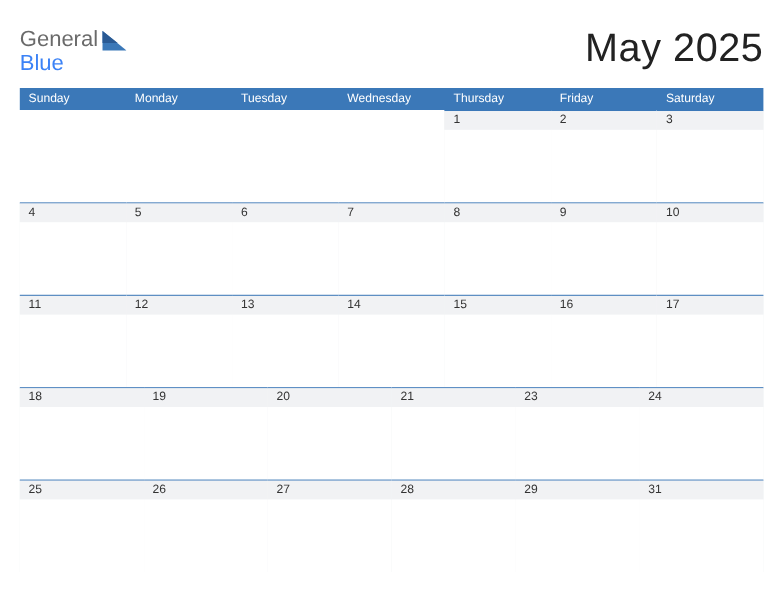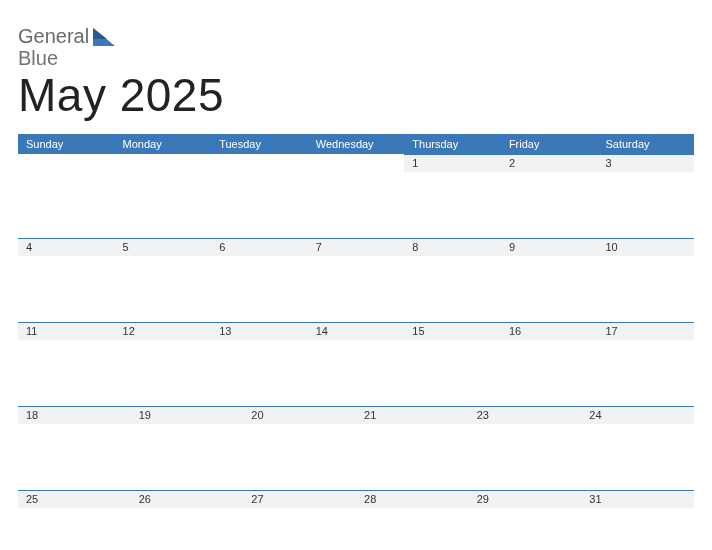--- a/index.html
+++ b/index.html
@@ -9,43 +9,42 @@
     background: #fff;
     font-family: Arial, Helvetica, sans-serif;
     color: #333;
     padding: 22px 18px;
   }
   .header {
     display: flex;
     justify-content: space-between;
     align-items: flex-start;
     margin-bottom: 12px;
-    flex-direction: column;
   }
   .logo {
     display: flex;
     align-items: flex-start;
     gap: 2px;
     padding-top: 4px;
   }
   .logo-text {
     font-size: 20px;
     font-weight: 400;
     line-height: 1;
   }
   .logo-text .g1 { color: #6a6a6a; }
-  .logo-text .g2 { color: #737373; font-weight: 500; display:block; margin-top:2px; }
+  .logo-text .g2 { color: #3b82f6; font-weight: 500; display:block; margin-top:2px; }
   .logo-mark {
     width: 22px;
     height: 20px;
     margin-left: 2px;
     margin-top: 2px;
   }
   .title {
-    font-size: 46px;
+    font-size: 36px;
     font-weight: 400;
     color: #222;
     letter-spacing: 0.5px;
     text-align: center;
   }
   .calendar {
     width: 100%;
   }
   .dow-row {
     display: flex;

